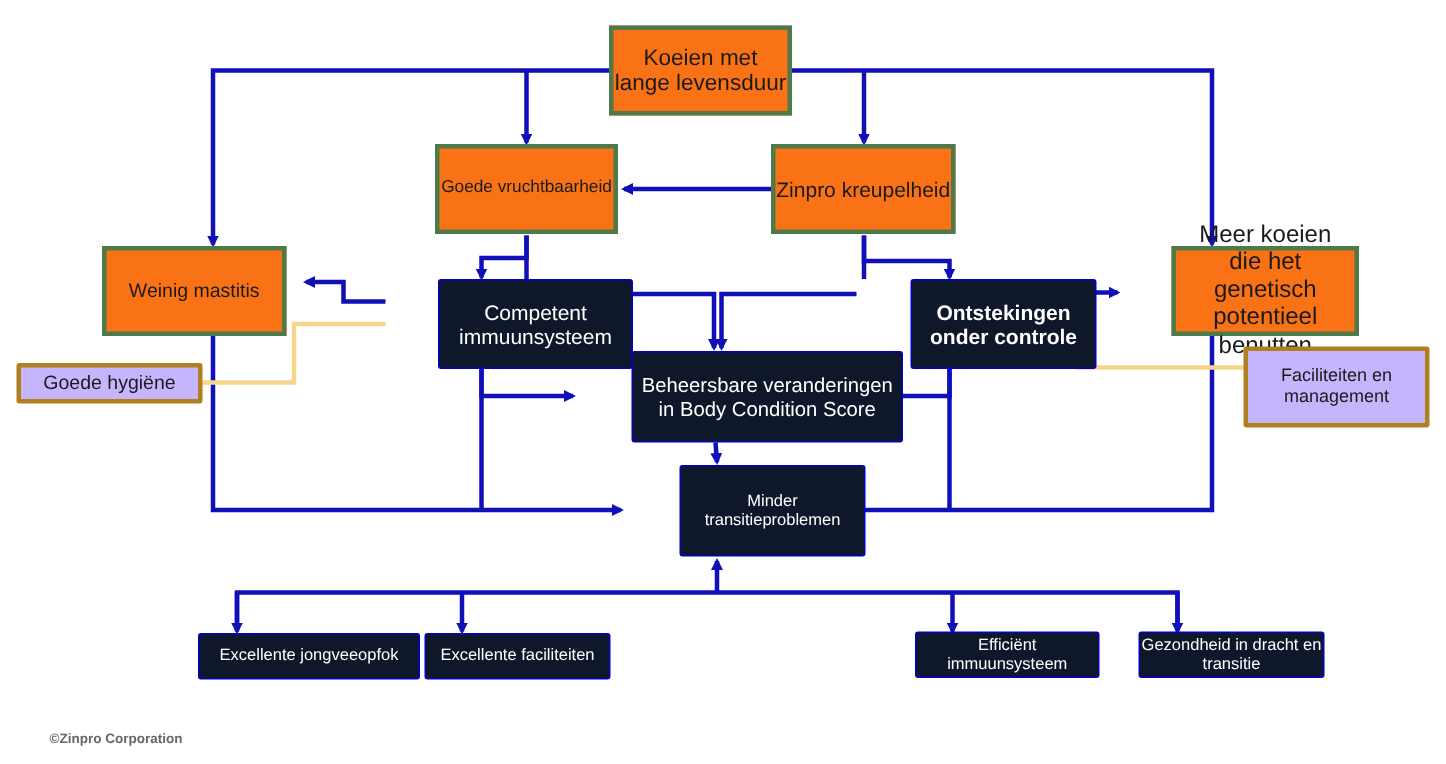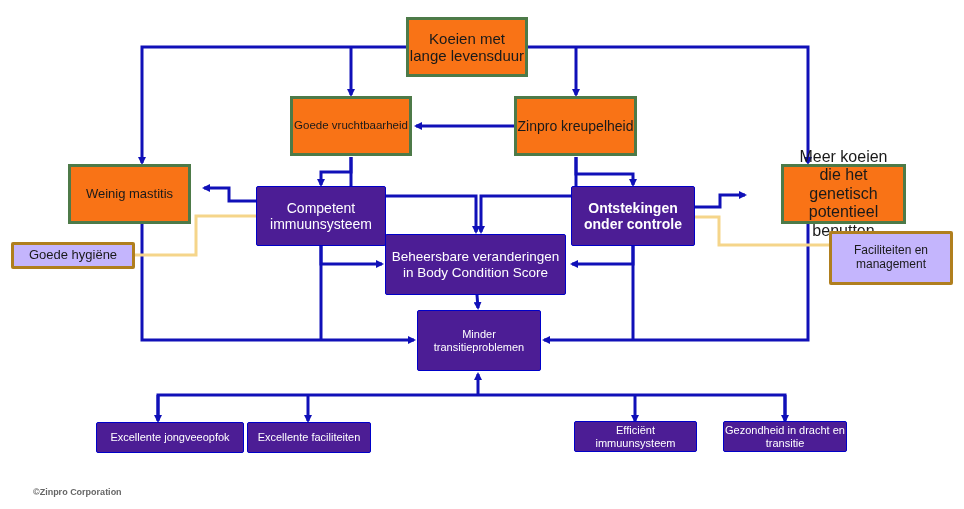--- a/index.html
+++ b/index.html
@@ -1,20 +1,20 @@
 <!DOCTYPE html>
 <html><head>
 <meta charset="utf-8">
 <style>
   html, body { margin:0; padding:0; background:#ffffff; }
   body { width:964px; height:509px; position:relative; overflow:hidden; font-family:"Liberation Sans", sans-serif; }
   #lines { position:absolute; left:0; top:0; width:964px; height:509px; }
   .node { position:absolute; box-sizing:border-box; display:flex; align-items:center; justify-content:center; text-align:center; line-height:1.15; }
   .green { background:#f97316; border:3px solid #4d7a48; color:#1a1a1a; }
-  .blue { background:#4c1d95; border:1px solid #0000c8; color:#ffffff; border-radius:2px; }
+  .blue { background:#0f172a; border:1px solid #0000c8; color:#ffffff; border-radius:2px;margin-left:36px; }
   .orange { background:#c4b5fd; border:3px solid #b07f1e; color:#1a1a1a; border-radius:2px; }
   .copyright { position:absolute; left:33px; top:487px; font-size:9px; color:#666; font-weight:bold;text-align:right; }
 </style>
 </head>
 <body>
 
 <svg id="lines" viewBox="0 0 964 509">
   <defs>
     <marker id="arr" markerWidth="8" markerHeight="8" refX="6" refY="4" orient="auto" markerUnits="userSpaceOnUse">
       <path d="M0,0 L8,4 L0,8 z" fill="#1010b8"></path>

